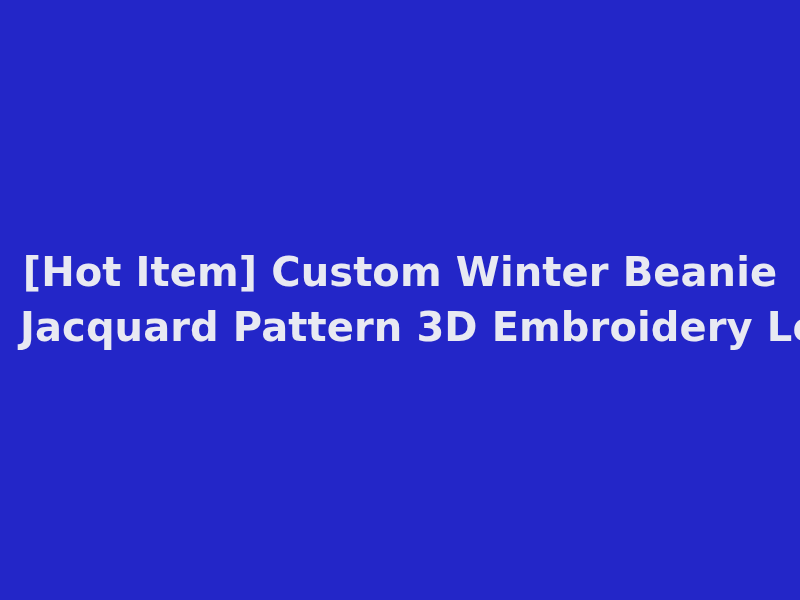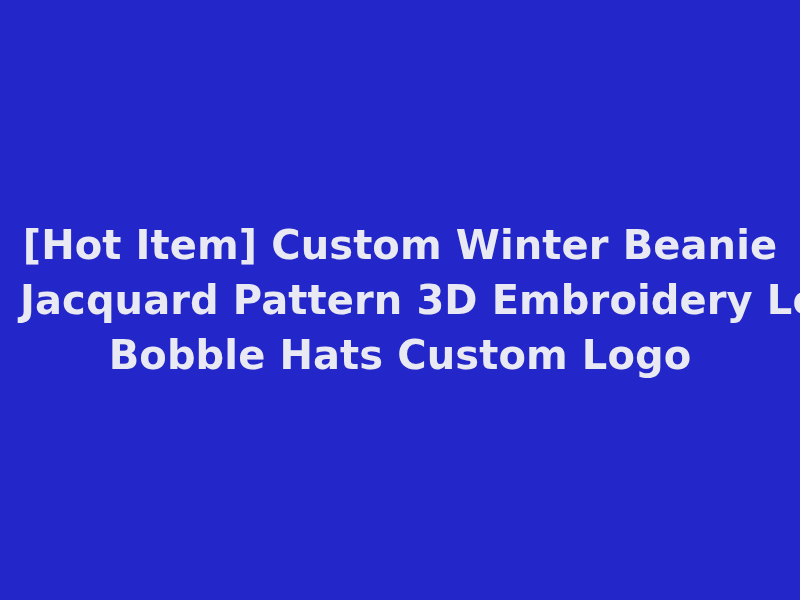--- a/index.html
+++ b/index.html
@@ -50,16 +50,15 @@
 <body>
 
 <div id="placeholder-card">
 
   <div id="title-block">
 
     <span class="title-line">[Hot Item] Custom Winter Beanie</span>
 
     <span class="title-line">Jacquard Pattern 3D Embroidery Logo</span>
 
-    <span class="title-line">Bobble Hats Custom Logo</span>
 
   </div>
 </div>
 
 </body></html>

